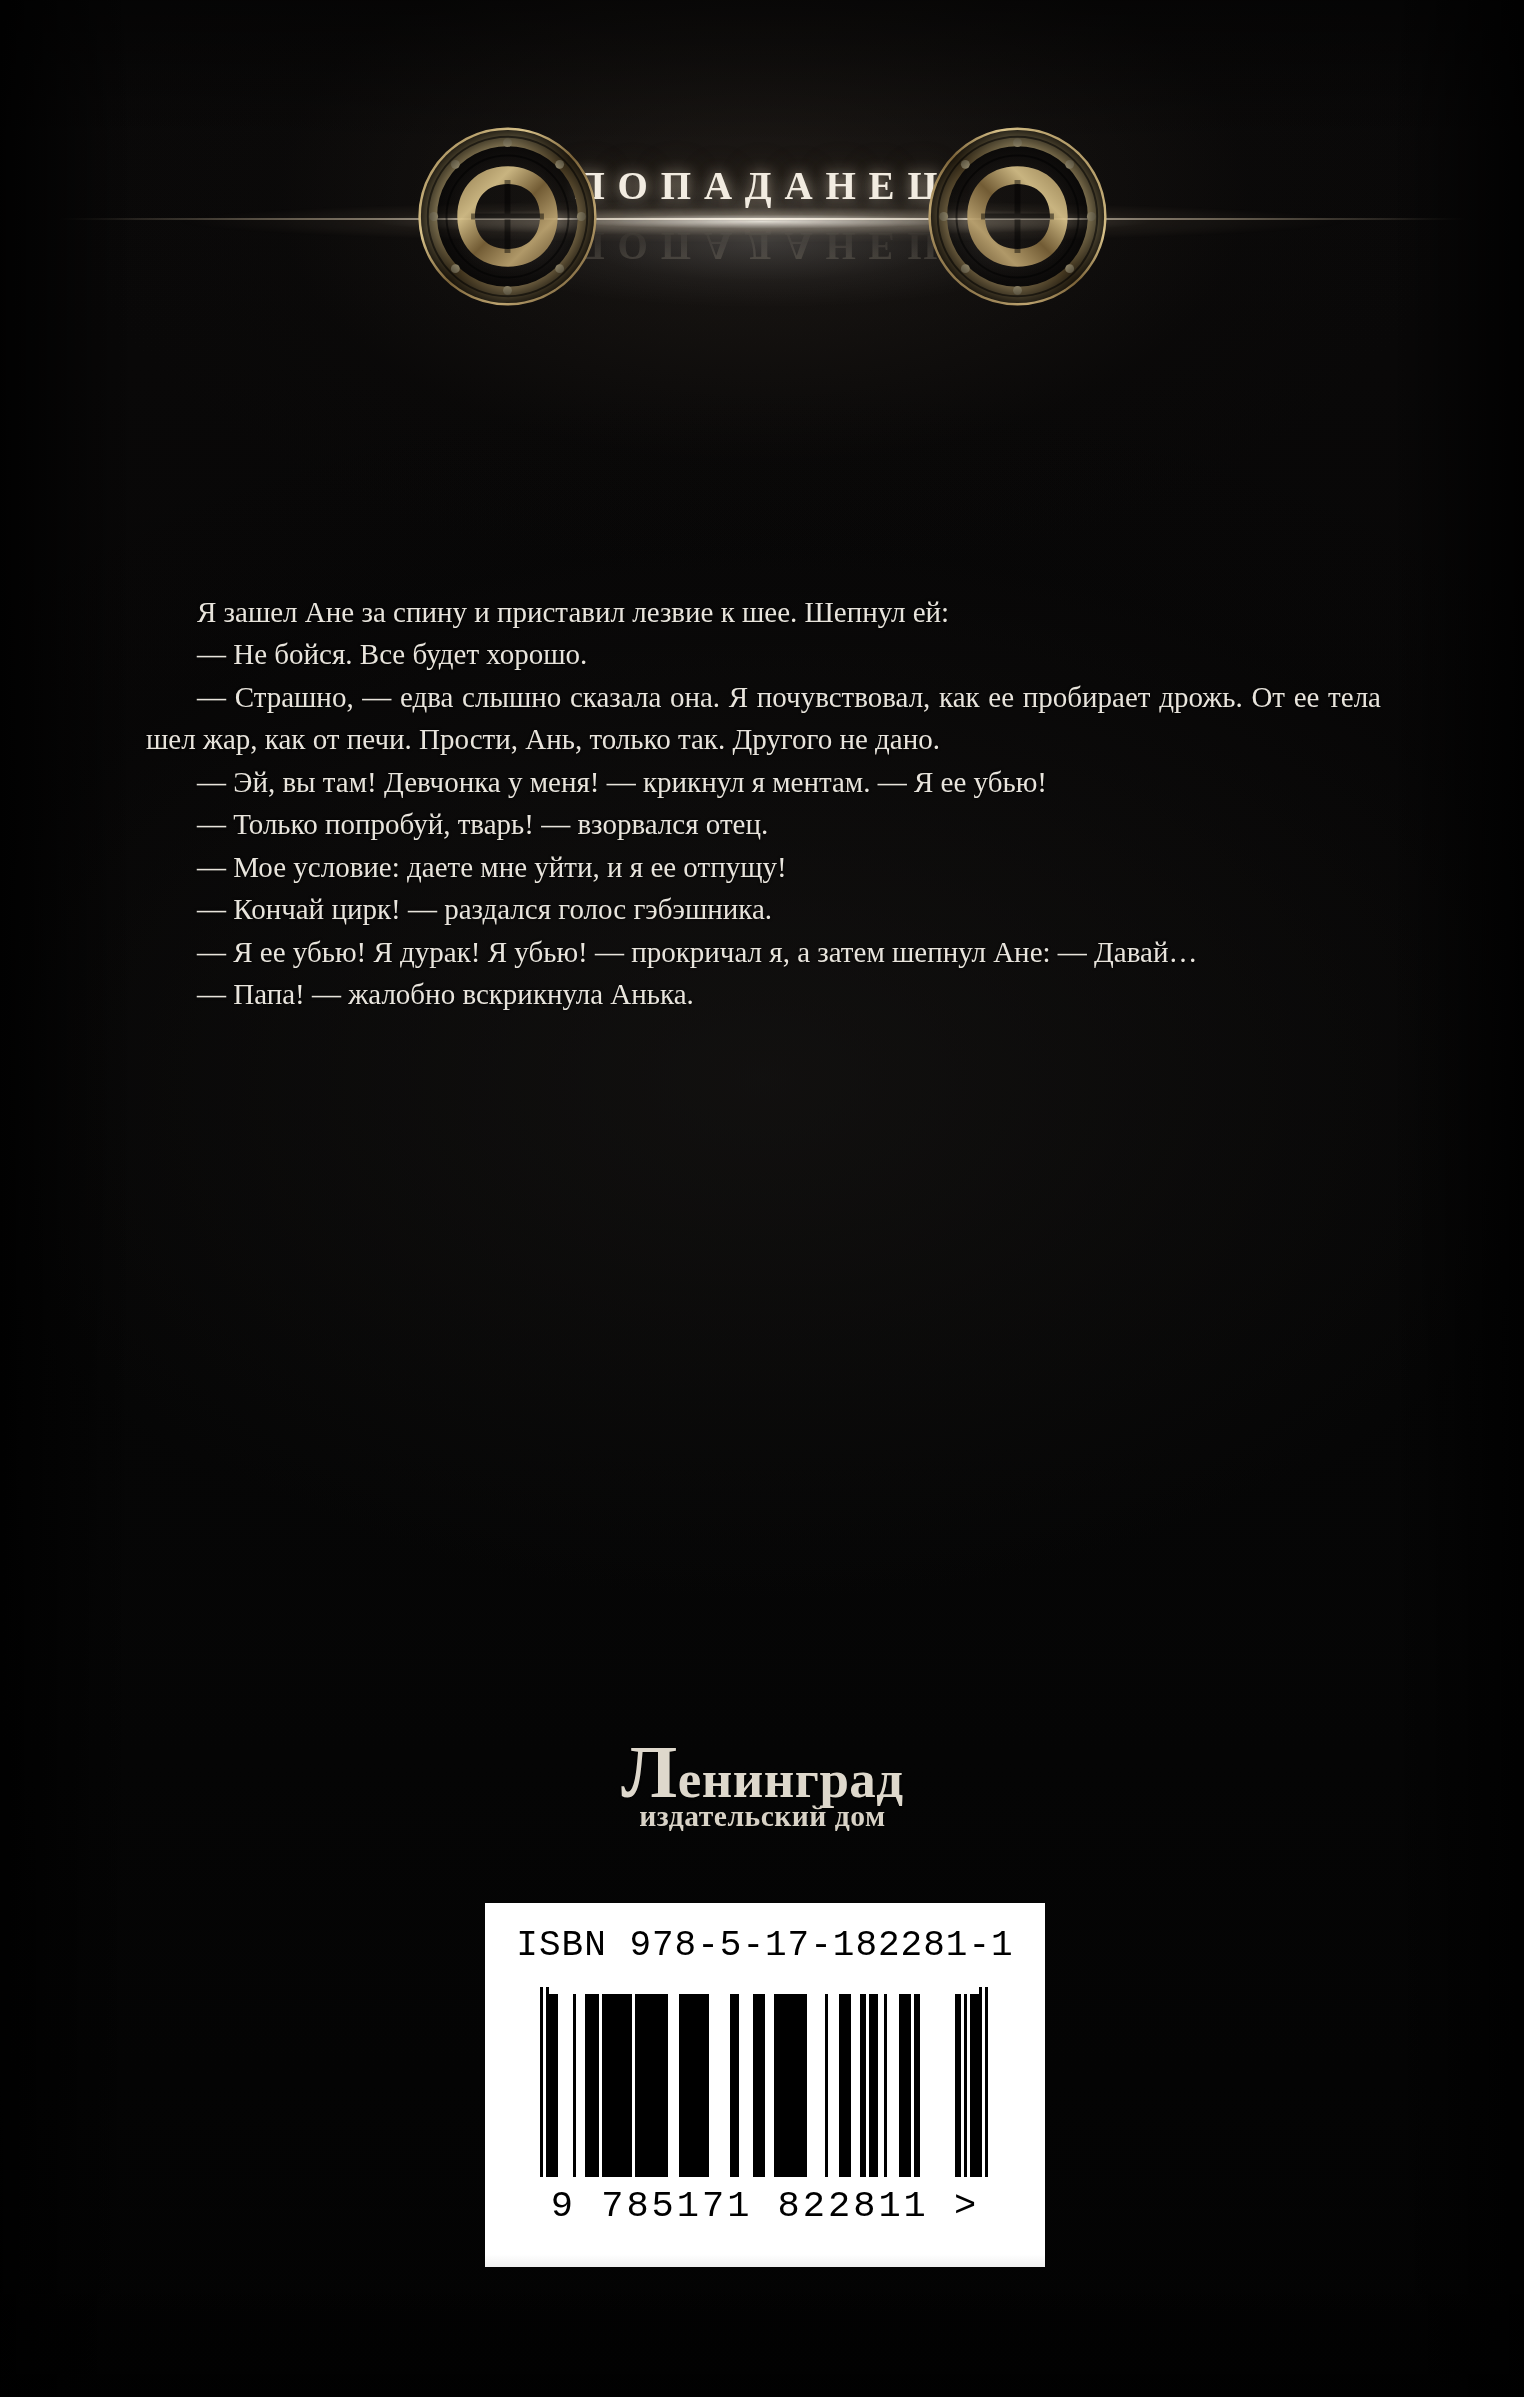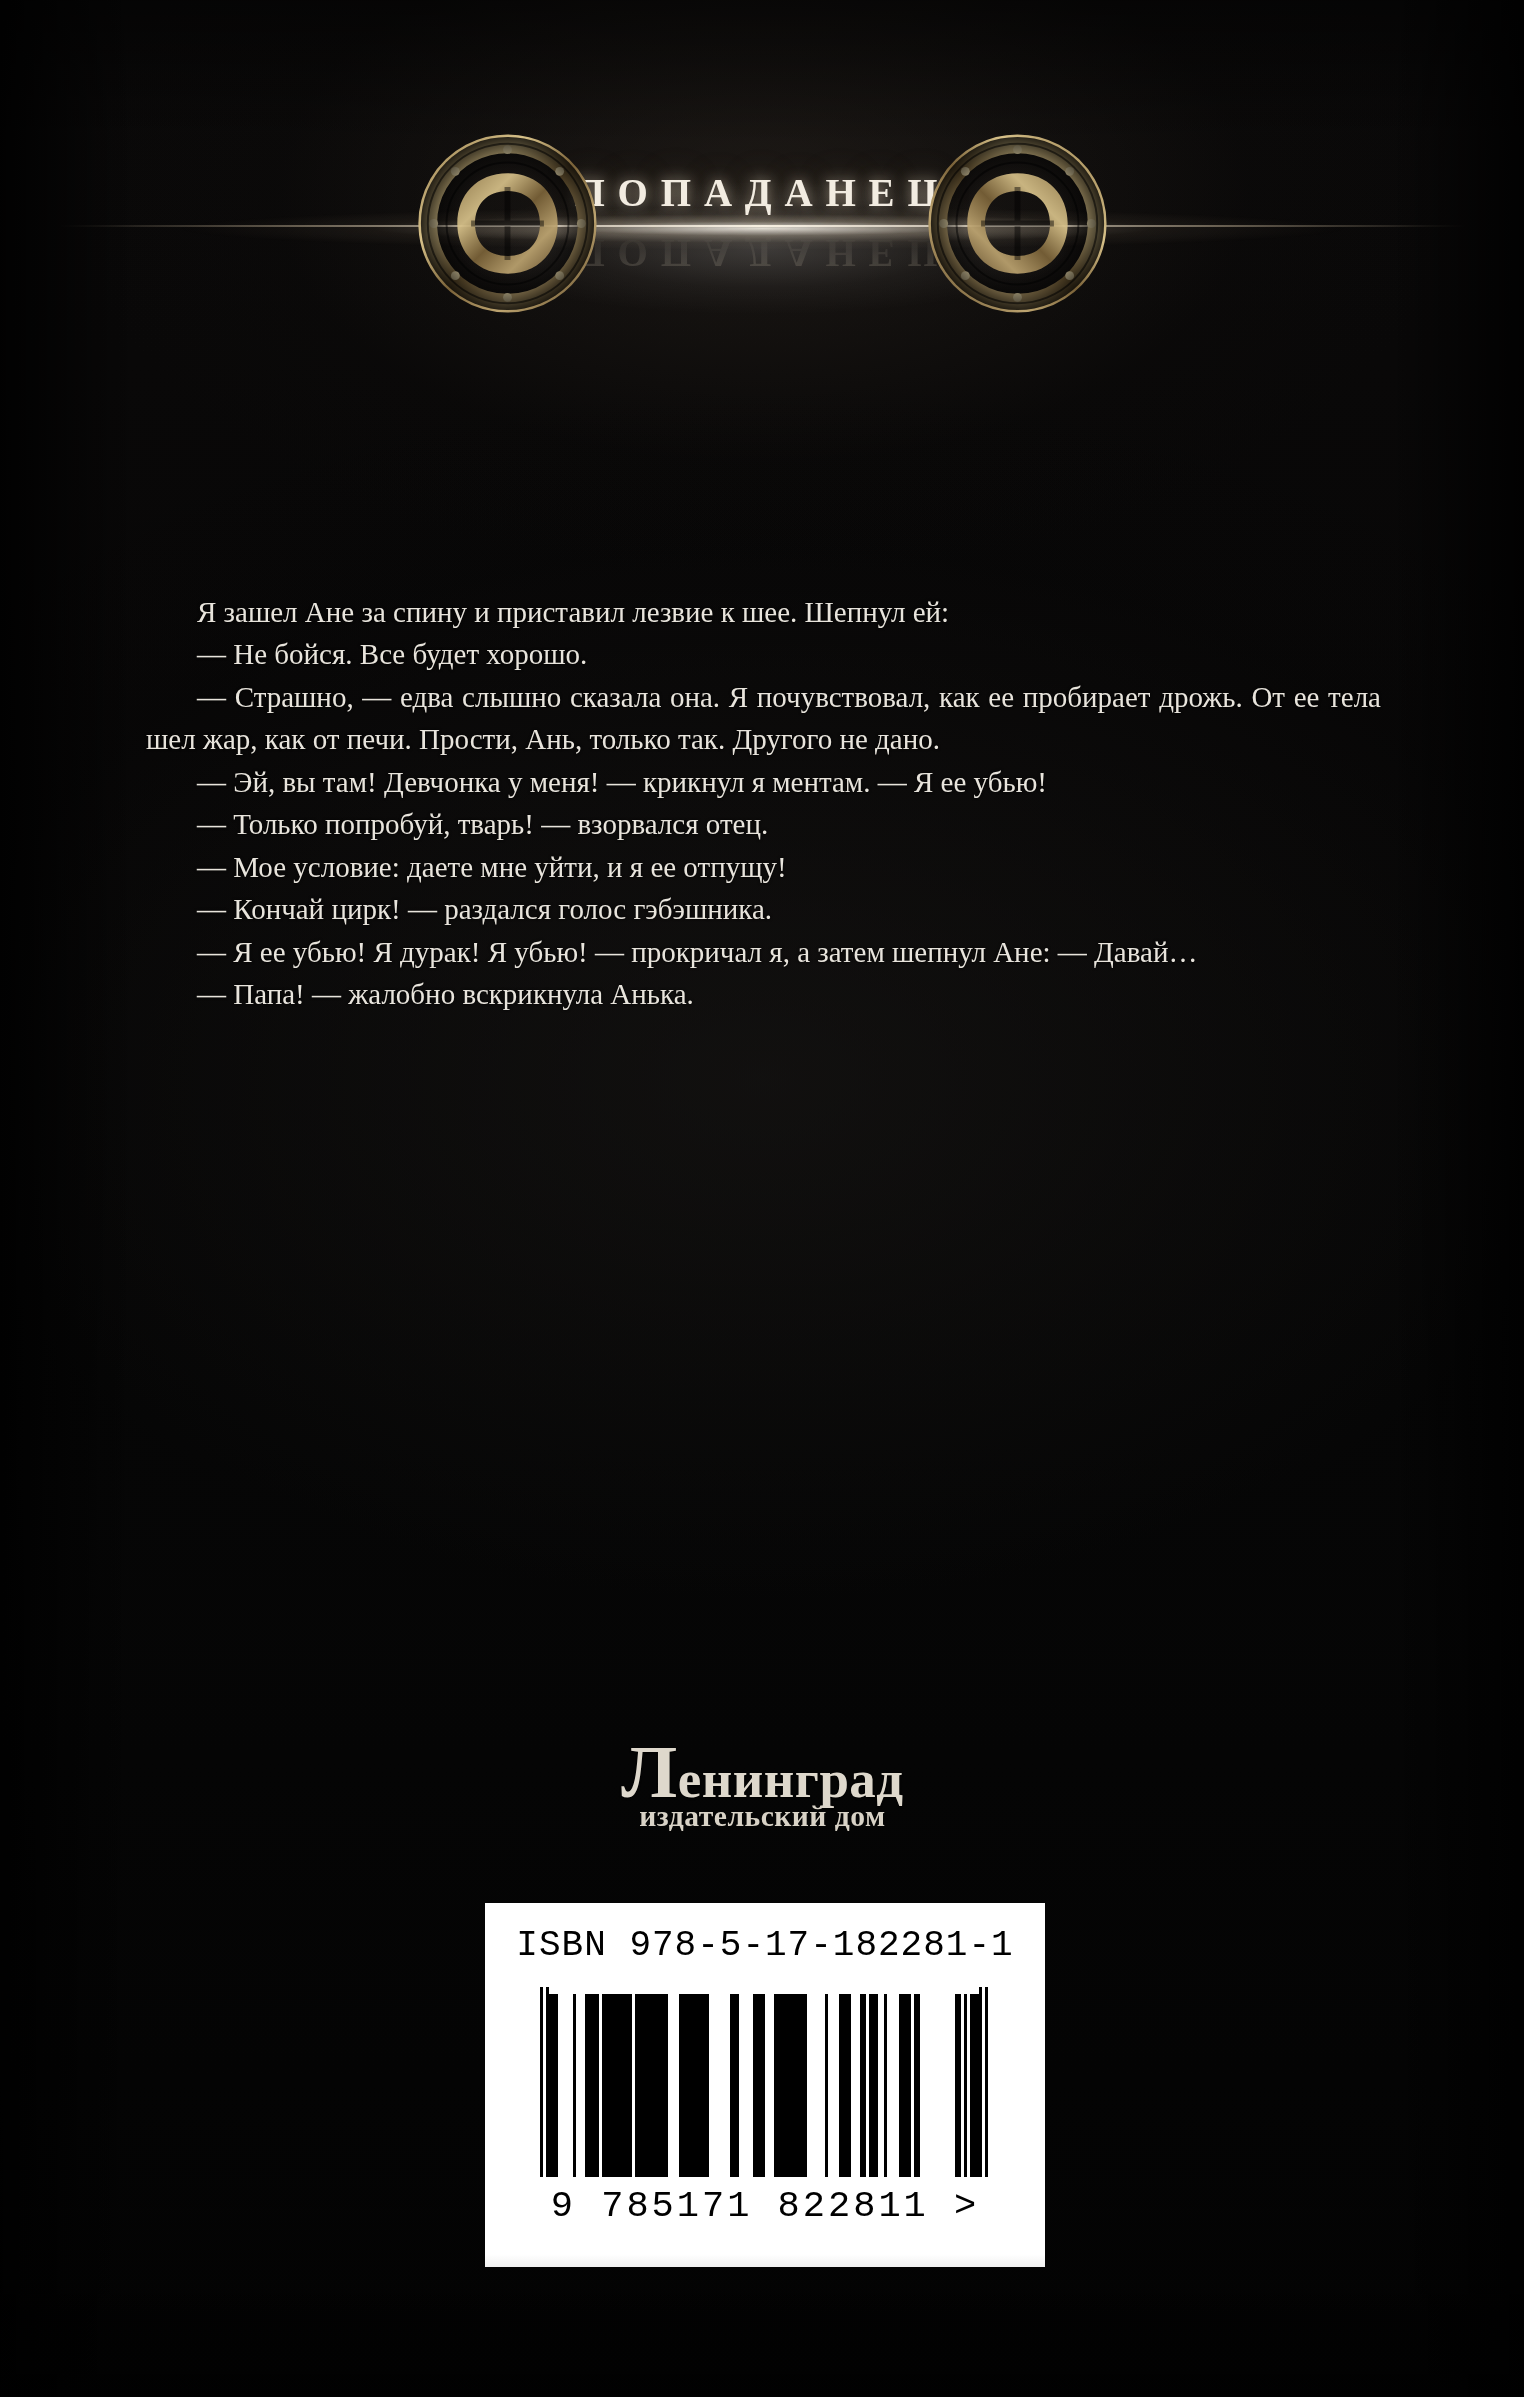--- a/index.html
+++ b/index.html
@@ -22,21 +22,21 @@
     background:
       radial-gradient(ellipse 887px 493px at 50% 8%, rgba(70,60,50,0.32) 0%, rgba(20,17,14,0.10) 55%, rgba(0,0,0,0) 78%),
       radial-gradient(ellipse 1379px 887px at 50% 45%, rgba(30,28,26,0.45) 0%, rgba(5,5,5,0.2) 60%, rgba(0,0,0,0) 85%),
       linear-gradient(180deg, #0a0909 0%, #080707 30%, #060606 60%, #030303 100%);
     overflow: hidden;
   }
 
   
   .series-band {
     position: absolute;
-    top: 12px;
+    top: 5px;
     left: 0;
     width: 1525px;
     height: 335px;
   }
   .band-glow {
     position: absolute;
     top: 172px;
     left: 0;
     width: 1525px;
     height: 89px;

